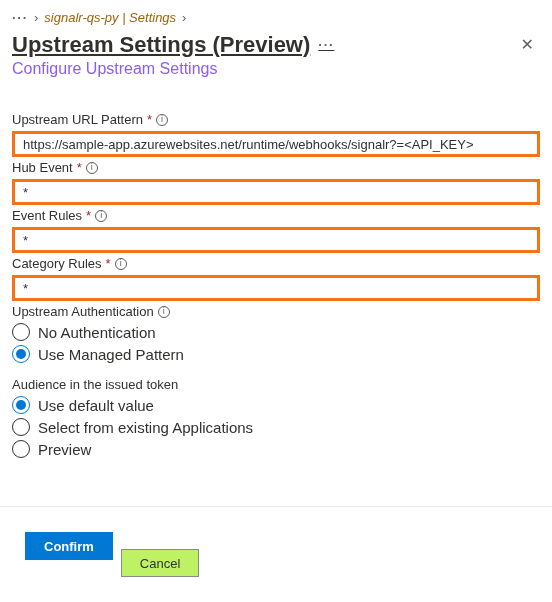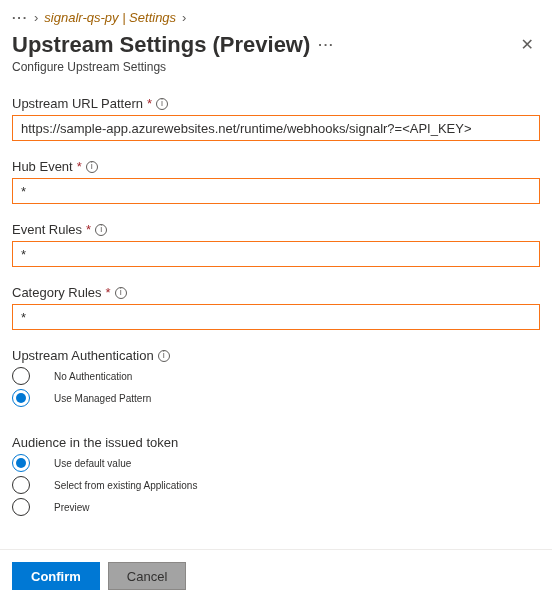--- a/index.html
+++ b/index.html
@@ -7,51 +7,51 @@
   .panel { display: flex; flex-direction: column; height: 100%; }
   .content { flex: 1 1 auto; padding: 10px 12px 0 12px; overflow: hidden; }
   .breadcrumb { display: flex; align-items: center; gap: 6px; font-size: 13px; color: #0078d4; margin-bottom: 6px; }
   .breadcrumb .dots { color: #605e5c; font-weight: bold; letter-spacing: 1px; }
   .breadcrumb .chev { color: #605e5c; }
   .breadcrumb a { color: #a16207; text-decoration: none; font-style: italic; }
   .header-row { display: flex; align-items: center; justify-content: space-between; }
   h1 { font-size: 22px; font-weight: 600; color: #323130; }
   .hdots { color: #605e5c; margin-left: 8px; font-weight: bold; letter-spacing: 1px; font-size: 13px; }
   .close { font-size: 16px; color: #605e5c; cursor: pointer; padding: 4px 6px; }
-  .subtitle { font-size: 12px; color: #404040; margin-top: 2px; margin-bottom: 22px; }
-  .field { margin-bottom: 18px; }
+  .subtitle { font-size: 16px; color: #8b5cf6; margin-top: 2px; margin-bottom: 34px; }
+  .field { margin-bottom: 3px; }
   .label-row { display: flex; align-items: center; gap: 4px; font-size: 13px; color: #323130; margin-bottom: 4px; }
   .req { color: #a4262c; }
   .info-icon { width: 12px; height: 12px; border: 1px solid #605e5c; border-radius: 50%; display: inline-flex; align-items: center; justify-content: center; font-size: 9px; color: #605e5c; line-height: 1; font-style: normal; }
-  .text-input { width: 100%; height: 26px; border: 1px solid #f97316; padding: 2px 8px; font-size: 13px; font-family: inherit; color: #323130; }
+  .text-input { width: 100%; height: 26px; border: 3px solid #f97316; padding: 2px 8px; font-size: 13px; font-family: inherit; color: #323130; }
   .radio-group { margin-top: 2px; }
-  .radio-row { display: flex; align-items: center; gap: 24px; margin: 4px 0; font-size: 10px; cursor: pointer; }
+  .radio-row { display: flex; align-items: center; gap: 8px; margin: 4px 0; font-size: 15px; cursor: pointer; }
   .radio { width: 18px; height: 18px; border: 1px solid #323130; border-radius: 50%; display: inline-flex; align-items: center; justify-content: center; flex: 0 0 18px; }
   .radio.checked { border-color: #0078d4; }
   .radio.checked::after { content: ""; width: 10px; height: 10px; background: #0078d4; border-radius: 50%; display: block; }
   .section-gap { height: 10px; }
-  .footer { border-top: 1px solid #edebe9; padding: 12px; display: flex; gap: 8px; }
+  .footer { border-top: 1px solid #edebe9; padding: 25px; display: flex; gap: 8px; }
   .btn { height: 28px; padding: 0 18px; font-size: 13px; font-family: inherit; cursor: pointer; }
   .btn-primary { background: #0078d4; color: #fff; border: 1px solid #0078d4; font-weight: 600; }
-  .btn-secondary { background: #a3a3a3; color: #323130; border: 1px solid #8a8886; }
+  .btn-secondary { background: #bef264; color: #323130; border: 1px solid #8a8886; margin-top: 17px; }
 </style>
 </head>
 <body>
 
 <div class="panel">
   <div class="content">
     <div class="breadcrumb">
       <span class="dots">···</span>
       <span class="chev">›</span>
       <a href="#">signalr-qs-py | Settings</a>
       <span class="chev">›</span>
     </div>
 
     <div class="header-row">
-      <div style="display:flex;align-items:center;">
+      <div style="display:flex;align-items:center;text-decoration:underline;">
         <h1>Upstream Settings (Preview)</h1>
         <span class="hdots">···</span>
       </div>
       <span class="close">✕</span>
     </div>
     <div class="subtitle">Configure Upstream Settings</div>
 
     <div class="field">
       <div class="label-row">
         <span>Upstream URL Pattern</span>

